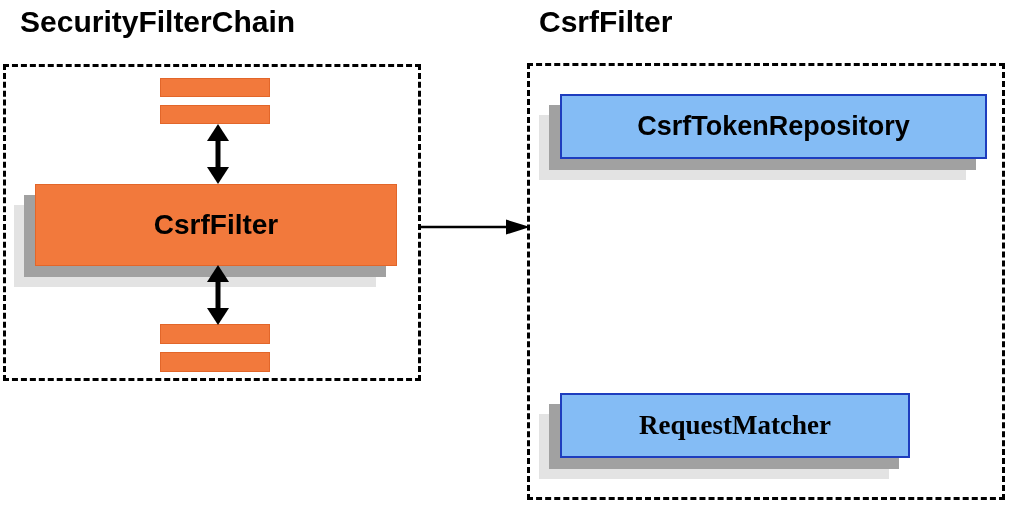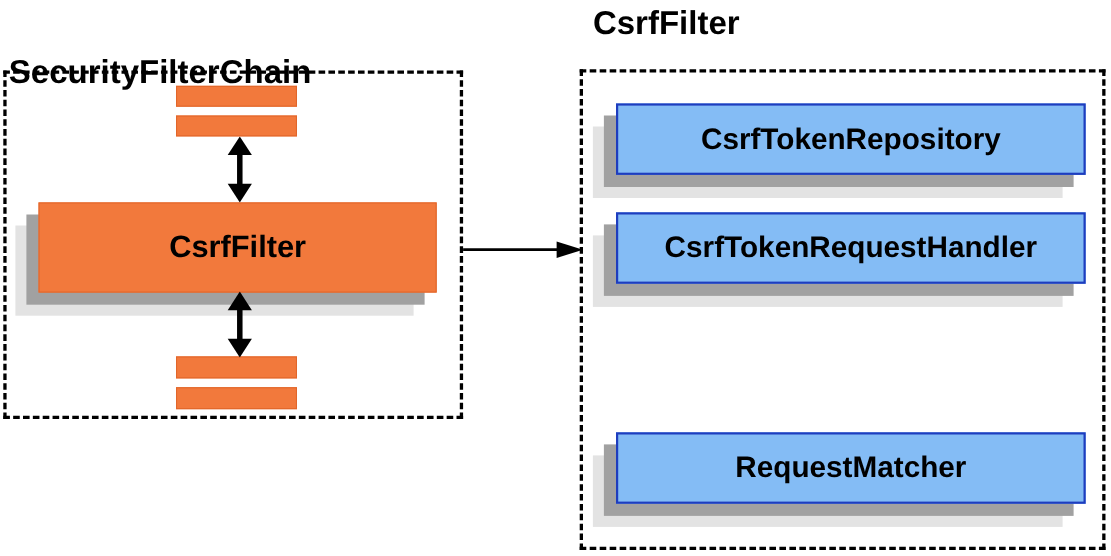--- a/index.html
+++ b/index.html
@@ -16,21 +16,21 @@
     overflow: hidden;
   }
   .title {
     position: absolute;
     font-size: 30px;
     font-weight: bold;
     color: #000000;
     white-space: nowrap;
     letter-spacing: 0px;
   }
-  .left-title  { left: 8px;  top: 5px; margin-top: 44px; }
+  .left-title  { left: 20px;  top: 5px; }
   .right-title { left: 539px; top: 5px; }
 
   .dashed-container {
     position: absolute;
     border: 3px dashed #000000;
     background: transparent;
     box-sizing: border-box;
   }
   .left-container  { left: 3px;   top: 64px; width: 418px; height: 317px; }
   .right-container { left: 527px; top: 63px; width: 478px; height: 437px; }
@@ -116,28 +116,23 @@
   </div>
 
   <div class="dashed-container right-container">
 
     <div class="shadowed" style="left:30px; top:28px; width:427px; height:65px;">
       <div class="shadow light"></div>
       <div class="shadow dark"></div>
       <div class="box blue">CsrfTokenRepository</div>
     </div>
 
-    <div class="shadowed" style="left:30px; top:127px; width:427px; height:65px;">
-      <div class="shadow light"></div>
-      <div class="shadow dark"></div>
-      <div class="box blue">CsrfTokenRequestHandler</div>
-    </div>
 
 
-    <div class="shadowed" style="left:30px; top:327px; width:427px; height:65px;">
+    <div class="shadowed" style="left:30px; top:327px; width:350px; height:65px;font-family:Liberation Serif, serif;">
       <div class="shadow light"></div>
       <div class="shadow dark"></div>
       <div class="box blue">RequestMatcher</div>
     </div>
   </div>
 
   <div class="arrow" style="left:420px; top:216px;">
     <svg width="110" height="22" viewBox="0 0 110 22">
       <line x1="1" y1="11" x2="88" y2="11" stroke="#000" stroke-width="2.5"></line>
       <polygon points="110,11 86,3.5 86,18.5" fill="#000"></polygon>

